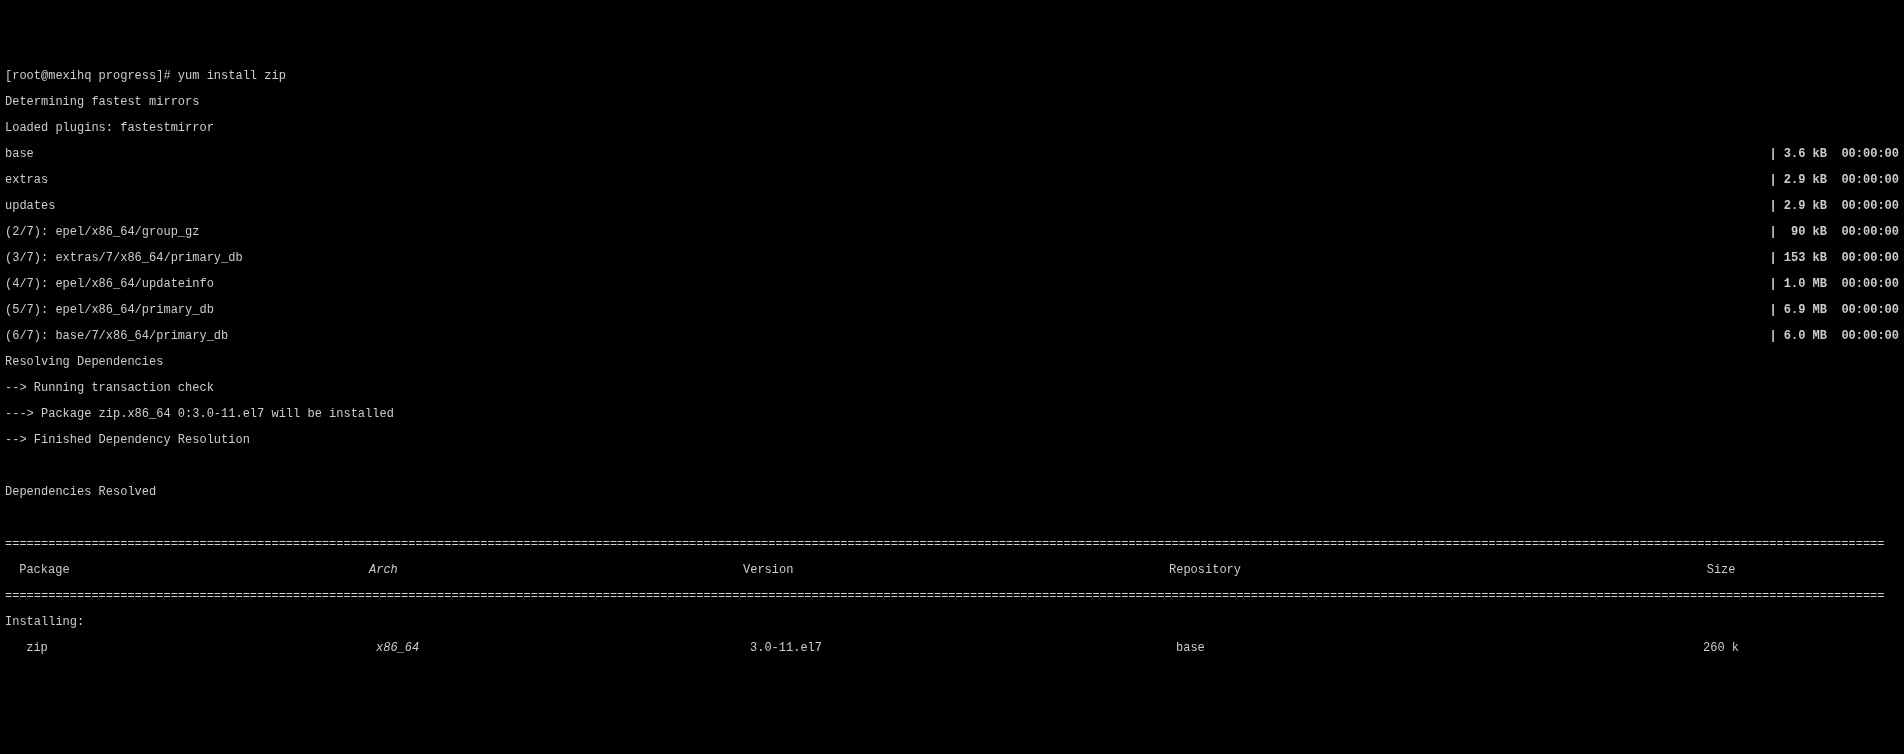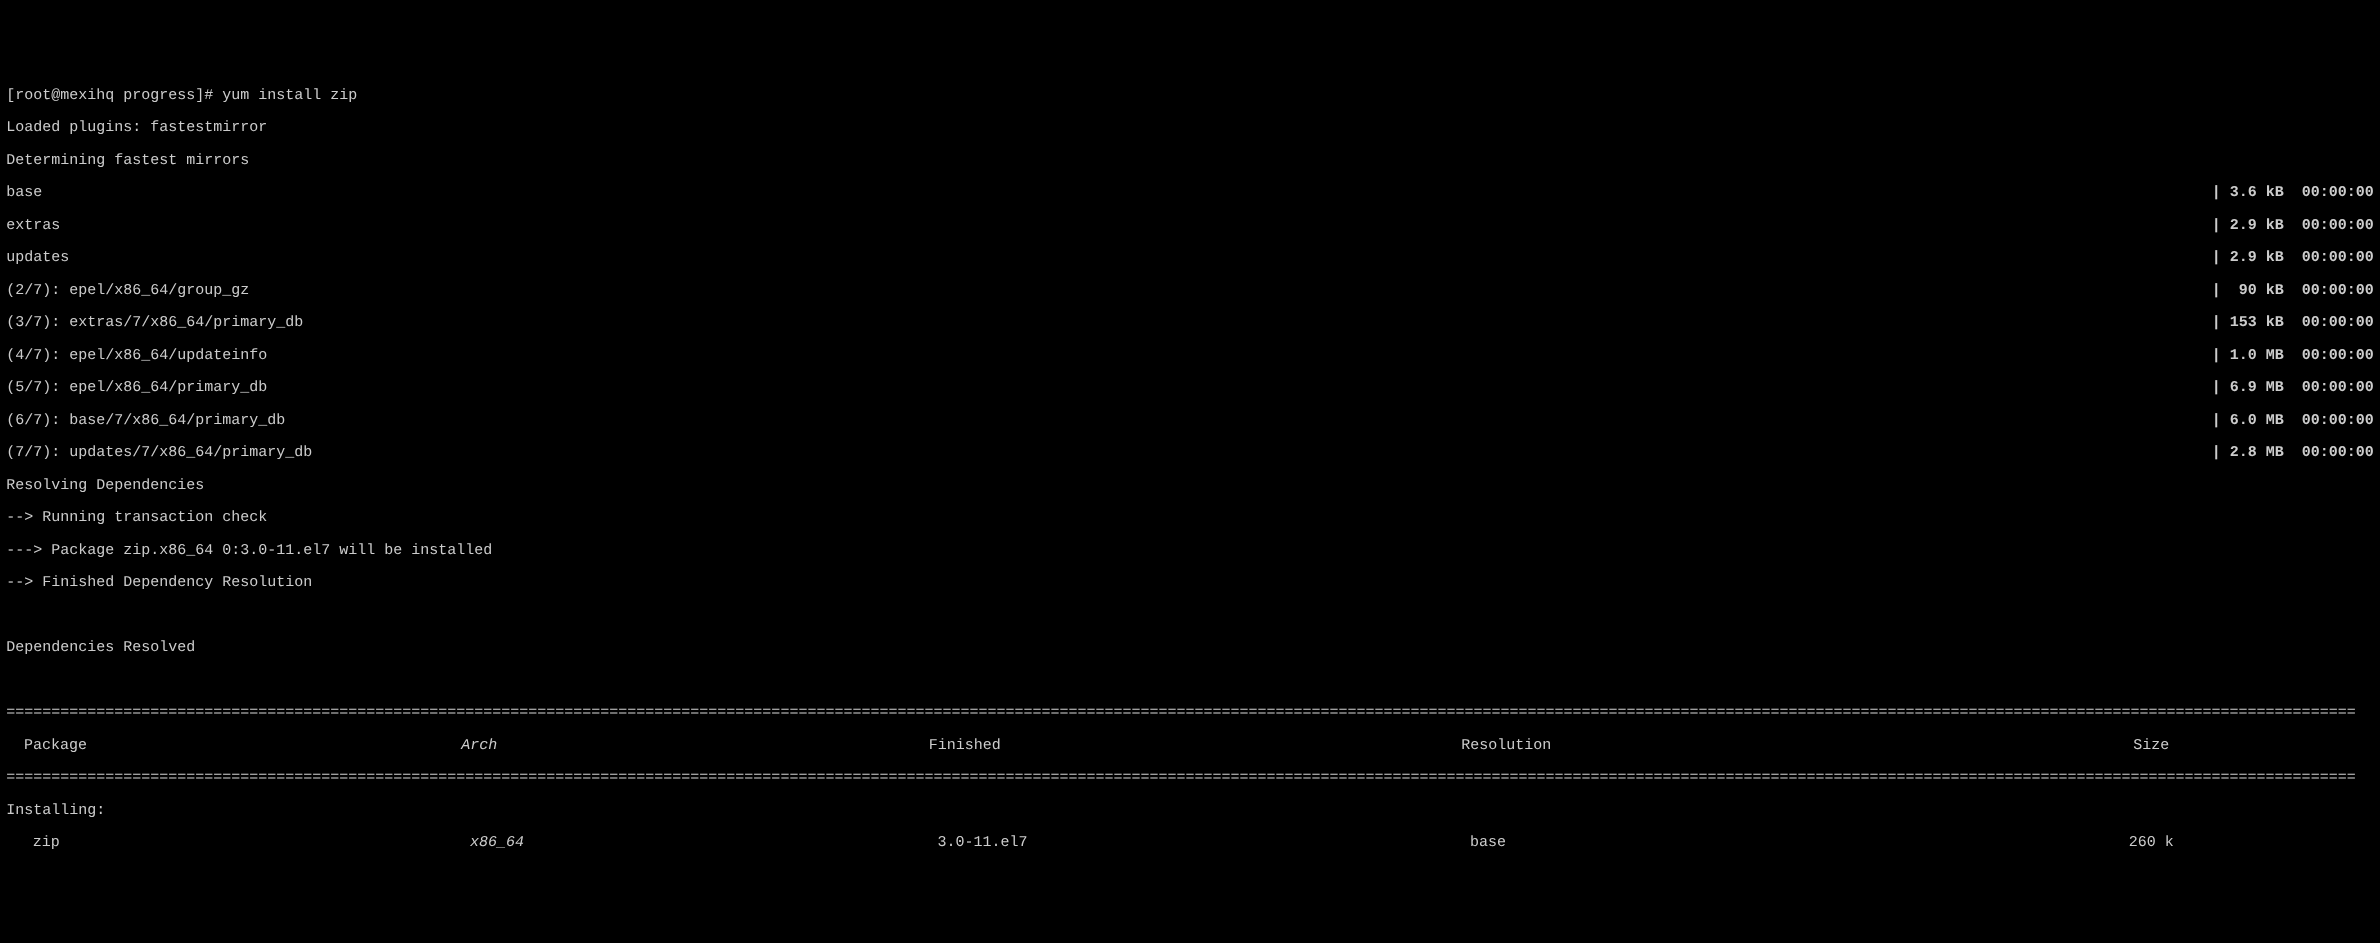--- a/index.html
+++ b/index.html
@@ -31,44 +31,43 @@
     .col-size  { flex: 1; text-align: center; padding-right: 0; }
     .row-pkg   { width: 357px; padding-left: 14px; }
   </style>
 </head>
 <body>
 
 
 
 <div>
 <div>[root@mexihq progress]# yum install zip</div>
+<div>Determining fastest mirrors</div>
 <div>Loaded plugins: fastestmirror</div>
-<div>Determining fastest mirrors</div>
 <div class="line"><span class="left">base</span><span class="right">| 3.6 kB  00:00:00</span></div>
 <div class="line"><span class="left">extras</span><span class="right">| 2.9 kB  00:00:00</span></div>
 <div class="line"><span class="left">updates</span><span class="right">| 2.9 kB  00:00:00</span></div>
 <div class="line"><span class="left">(2/7): epel/x86_64/group_gz</span><span class="right">|  90 kB  00:00:00</span></div>
 <div class="line"><span class="left">(3/7): extras/7/x86_64/primary_db</span><span class="right">| 153 kB  00:00:00</span></div>
 <div class="line"><span class="left">(4/7): epel/x86_64/updateinfo</span><span class="right">| 1.0 MB  00:00:00</span></div>
 <div class="line"><span class="left">(5/7): epel/x86_64/primary_db</span><span class="right">| 6.9 MB  00:00:00</span></div>
 <div class="line"><span class="left">(6/7): base/7/x86_64/primary_db</span><span class="right">| 6.0 MB  00:00:00</span></div>
-<div class="line"><span class="left">(7/7): updates/7/x86_64/primary_db</span><span class="right">| 2.8 MB  00:00:00</span></div>
 <div>Resolving Dependencies</div>
 <div>--&gt; Running transaction check</div>
 <div>---&gt; Package zip.x86_64 0:3.0-11.el7 will be installed</div>
 <div>--&gt; Finished Dependency Resolution</div>
 <div class="blank"></div>
 <div>Dependencies Resolved</div>
 <div class="blank"></div>
 <div class="divider">=====================================================================================================================================================================================================================================================================</div>
 <div class="table-header">
   <span class="col-pkg"> Package</span>
   <span class="col-arch">Arch</span>
-  <span class="col-ver">Finished</span>
-  <span class="col-repo">Resolution</span>
+  <span class="col-ver">Version</span>
+  <span class="col-repo">Repository</span>
   <span class="col-size"> Size</span>
 </div>
 <div class="divider">=====================================================================================================================================================================================================================================================================</div>
 <div>Installing:</div>
 <div class="table-header">
   <span class="row-pkg"> zip</span>
   <span class="col-arch">x86_64</span>
   <span class="col-ver">3.0-11.el7</span>
   <span class="col-repo">base</span>
   <span class="col-size">260 k</span>

